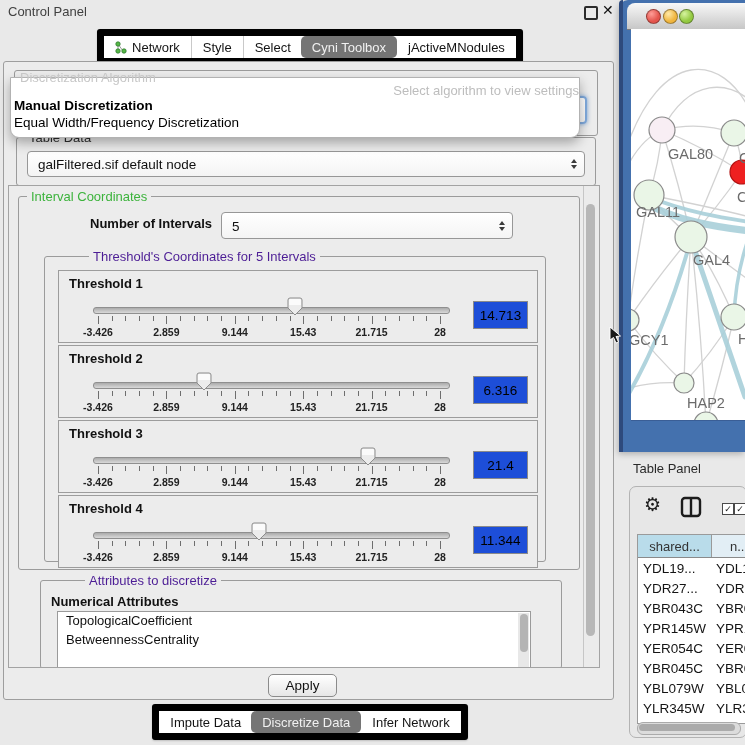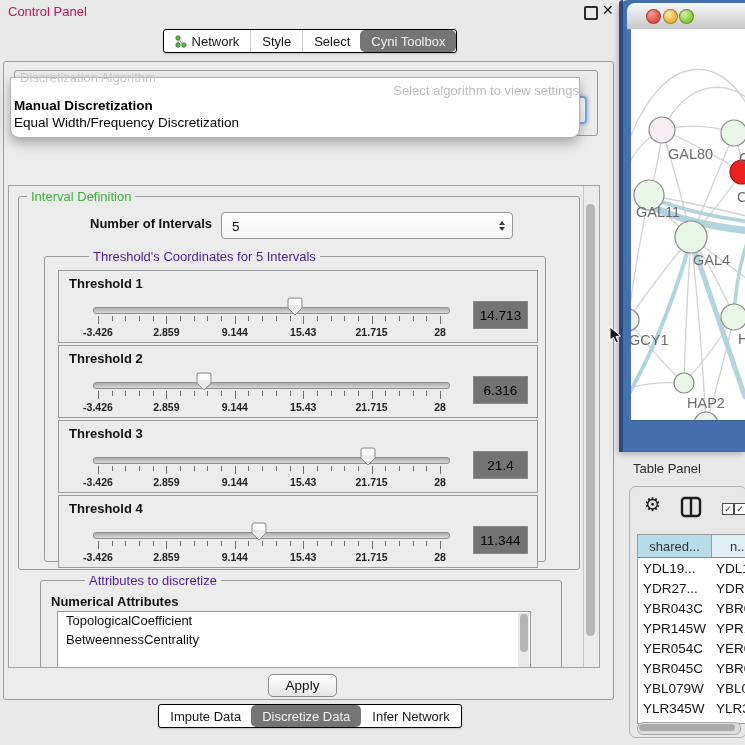--- a/index.html
+++ b/index.html
@@ -6,27 +6,27 @@
   body{
     width:745px;height:745px;position:relative;overflow:hidden;
     background:#e9e9e9;
     font-family:"Liberation Sans","DejaVu Sans",sans-serif;
     font-size:13px;color:#1a1a1a;
     -webkit-font-smoothing:antialiased;
   }
   .abs{position:absolute;}
 
   
-  .cp-title{left:8px;top:4px;font-size:13px;color:#be185d;}
+  .cp-title{left:8px;top:4px;font-size:13px;color:#404040;}
   .float-btn{left:584px;top:6px;width:10px;height:10px;border:2px solid #2b2b2b;border-radius:2px;}
   .close-btn{left:602px;top:2px;font-size:14px;font-weight:bold;color:#111;}
 
   
   .tabbar{left:0;width:620px;display:flex;justify-content:center;}
-  .seg{display:inline-flex;background:#fff;border:1px solid #000000;border-radius:3px;
+  .seg{display:inline-flex;background:#fff;border:7px solid #000000;border-radius:3px;
        height:22px;align-items:stretch;box-shadow:0 1px 2px rgba(0,0,0,.18);overflow:hidden;}
   .seg .tab{display:flex;align-items:center;gap:5px;padding:0 11px;font-size:13px;color:#141414;
             border-left:1px solid #c9c9c9;cursor:default;white-space:nowrap;}
   .seg .tab:first-child{border-left:none;}
   .seg .tab.sel{background:#757575;color:#f1f1f1;border-left:none;border-radius:5px;margin-left:-1px;}
   .seg .tab.aftersel{border-left:none;}
 
   
   .content{left:3px;top:61px;width:609px;height:637px;border:1px solid #9e9e9e;
            border-radius:3px;background:#ececec;}
@@ -62,21 +62,21 @@
   .bold-label{font-weight:bold;font-size:13px;color:#111;}
 
   
   .th-row{position:absolute;left:13px;width:478px;height:71px;border:1px solid #9c9c9c;background:#ececec;}
   .th-label{position:absolute;left:10px;top:5px;font-weight:bold;font-size:13px;color:#111;}
   .th-track{position:absolute;left:34px;top:36px;width:355px;height:5px;border:1px solid #8f8f8f;border-radius:3px;
             background:linear-gradient(#ababab,#d9d9d9);}
   .th-handle{position:absolute;top:26px;width:18px;height:19px;}
   .tick{position:absolute;width:1px;background:#6e6e6e;}
   .tick-label{position:absolute;transform:translateX(-50%);font-size:10.5px;font-weight:bold;color:#222;white-space:nowrap;}
-  .th-value{position:absolute;left:414px;top:30px;width:53px;height:26px;background:#737373;border:1px solid #8a8a8a;
+  .th-value{position:absolute;left:414px;top:30px;width:53px;height:26px;background:#1d4ed8;border:1px solid #8a8a8a;
             font-size:13.5px;color:#000;display:flex;align-items:center;justify-content:center;}
 
   
   .attr-list{position:absolute;left:16px;top:30px;width:472px;height:57px;background:#fff;border:1px solid #9a9a9a;overflow:hidden;}
   .attr-item{padding-left:8px;line-height:18.5px;font-size:13px;color:#101010;white-space:nowrap;}
   .attr-scroll{position:absolute;right:1px;top:1px;width:11px;height:55px;background:#e8e8e8;}
   .attr-scroll .thumb{position:absolute;left:1.5px;top:1px;width:8px;height:38px;background:#b4b4b4;border-radius:4px;}
 
   .apply-btn{left:264px;top:612px;width:67px;height:21px;background:linear-gradient(#ffffff,#e6e6e6);
              border:1px solid #8b8b8b;border-radius:5px;font-size:13.5px;color:#111;
@@ -135,45 +135,58 @@
     </div>
     <div class="tab">
         <span>Style</span>
       </div>
     <div class="tab">
         <span>Select</span>
       </div>
     <div class="tab sel">
         <span>Cyni Toolbox</span>
       </div>
+    <div class="tab aftersel">
+        <span>jActiveMNodules</span>
+      </div>
   </div>
 </div>
 
 <div class="abs content">
 
   <div class="group" style="left:10px;top:8px;width:582px;height:64px;"></div>
   <div class="combo focus" style="left:15px;top:34px;width:564px;height:24px;">
     <span class="spin">
         <i class="up"></i>
         <i class="dn"></i>
       </span>
   </div>
 
   <div class="abs popup">
     <div class="phead">Select algorithm to view settings</div>
     <div class="popt b">Manual Discretization</div>
     <div class="popt">Equal Width/Frequency Discretization</div>
   </div>
   <div class="abs ghost-label">Discretization Algorithm</div>
 
+  <div class="group" style="left:12px;top:75px;width:578px;height:47px;">
+    <span class="gtitle plain">Table Data</span>
+    <div class="combo" style="left:10px;top:13px;width:556px;height:24px;">
+      <span class="val">galFiltered.sif default node</span>
+      <span class="spin">
+          <i class="up"></i>
+          <i class="dn"></i>
+        </span>
+    </div>
+  </div>
 
   <div class="abs viewport">
 
     <div class="group" style="left:9px;top:10px;width:560px;height:372px;">
-      <span class="gtitle green">Interval Definition</span>
+      <span class="gtitle green">Interval Coordinates</span>
     </div>
     <div class="abs bold-label" style="left:81px;top:30px;">Number of Intervals</div>
     <div class="combo" style="left:212px;top:26px;width:290px;height:25px;">
       <span class="val">5</span>
       <span class="spin">
           <i class="up"></i>
           <i class="dn"></i>
         </span>
     </div>
 

